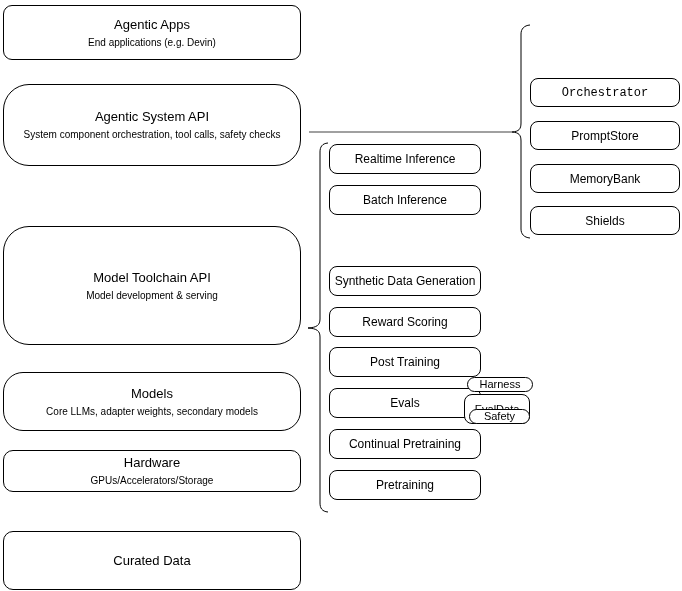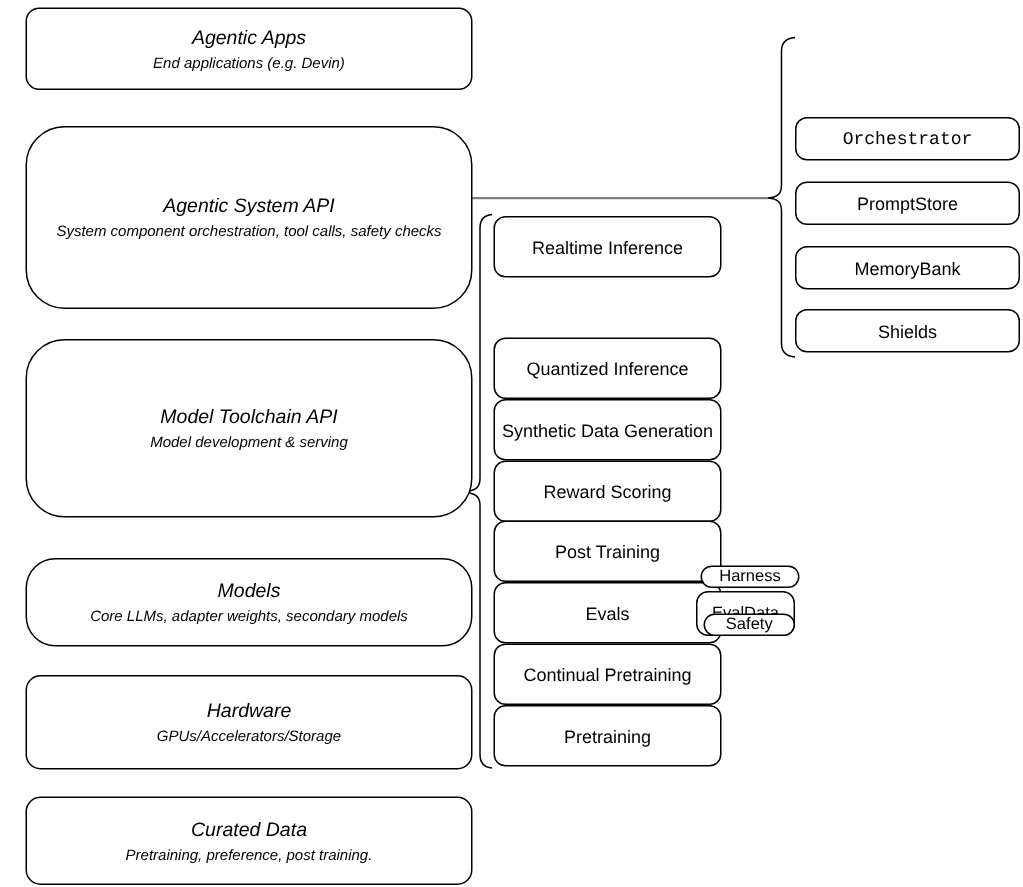--- a/index.html
+++ b/index.html
@@ -21,32 +21,32 @@
     background: #ffffff;
     border: 1px solid #000000;
     box-sizing: border-box;
     display: flex;
     flex-direction: column;
     align-items: center;
     justify-content: center;
     text-align: center;
   }
   
-  .lbox { left: 17px; width: 298px; font-style: italic; }
+  .lbox { left: 3px; width: 298px; }
   .lb1 { top: 5px;   height: 55px;  border-radius: 9px;  }
-  .lb2 { top: 84px;  height: 122px; border-radius: 26px; }
+  .lb2 { top: 84px;  height: 82px; border-radius: 26px; }
   .lb3 { top: 226px; height: 119px; border-radius: 26px; }
   .lb4 { top: 372px; height: 59px;  border-radius: 20px; }
-  .lb5 { top: 450px; height: 63px;  border-radius: 10px; }
+  .lb5 { top: 450px; height: 42px;  border-radius: 10px; }
   .lb6 { top: 531px; height: 59px;  border-radius: 10px; }
   .box-title { font-size: 13px; line-height: 15px; }
   .box-subtitle { font-size: 10px; line-height: 12px; margin-top: 5px; }
   
   .mbox {
-    left: 329px; width: 152px; height: 41px;
+    left: 329px; width: 152px; height: 30px;
     border-radius: 8px; font-size: 12px;
   }
   .mb1 { top: 144px; }
   .mb2 { top: 185px; }
   .mb3 { top: 225px; }
   .mb4 { top: 266px; }
   .mb5 { top: 307px; }
   .mb6 { top: 347px; }
   .mb7 { top: 388px; }
   .mb8 { top: 429px; }
@@ -113,25 +113,24 @@
   <div class="box lbox lb4">
     <div class="box-title">Models</div>
     <div class="box-subtitle">Core LLMs, adapter weights, secondary models</div>
   </div>
   <div class="box lbox lb5">
     <div class="box-title">Hardware</div>
     <div class="box-subtitle">GPUs/Accelerators/Storage</div>
   </div>
   <div class="box lbox lb6">
     <div class="box-title">Curated Data</div>
-    <div class="box-subtitle">Pretraining, preference, post training.</div>
   </div>
 
   <div class="box mbox mb1">Realtime Inference</div>
-  <div class="box mbox mb3">Quantized Inference</div>
+  <div class="box mbox mb2">Batch Inference</div>
   <div class="box mbox mb4">Synthetic Data Generation</div>
   <div class="box mbox mb5">Reward Scoring</div>
   <div class="box mbox mb6">Post Training</div>
   <div class="box mbox mb7">Evals</div>
   <div class="box mbox mb8">Continual Pretraining</div>
   <div class="box mbox mb9">Pretraining</div>
 
   <div class="pill p1">Harness</div>
   <div class="pill p2">EvalData</div>
   <div class="pill p3">Safety</div>

